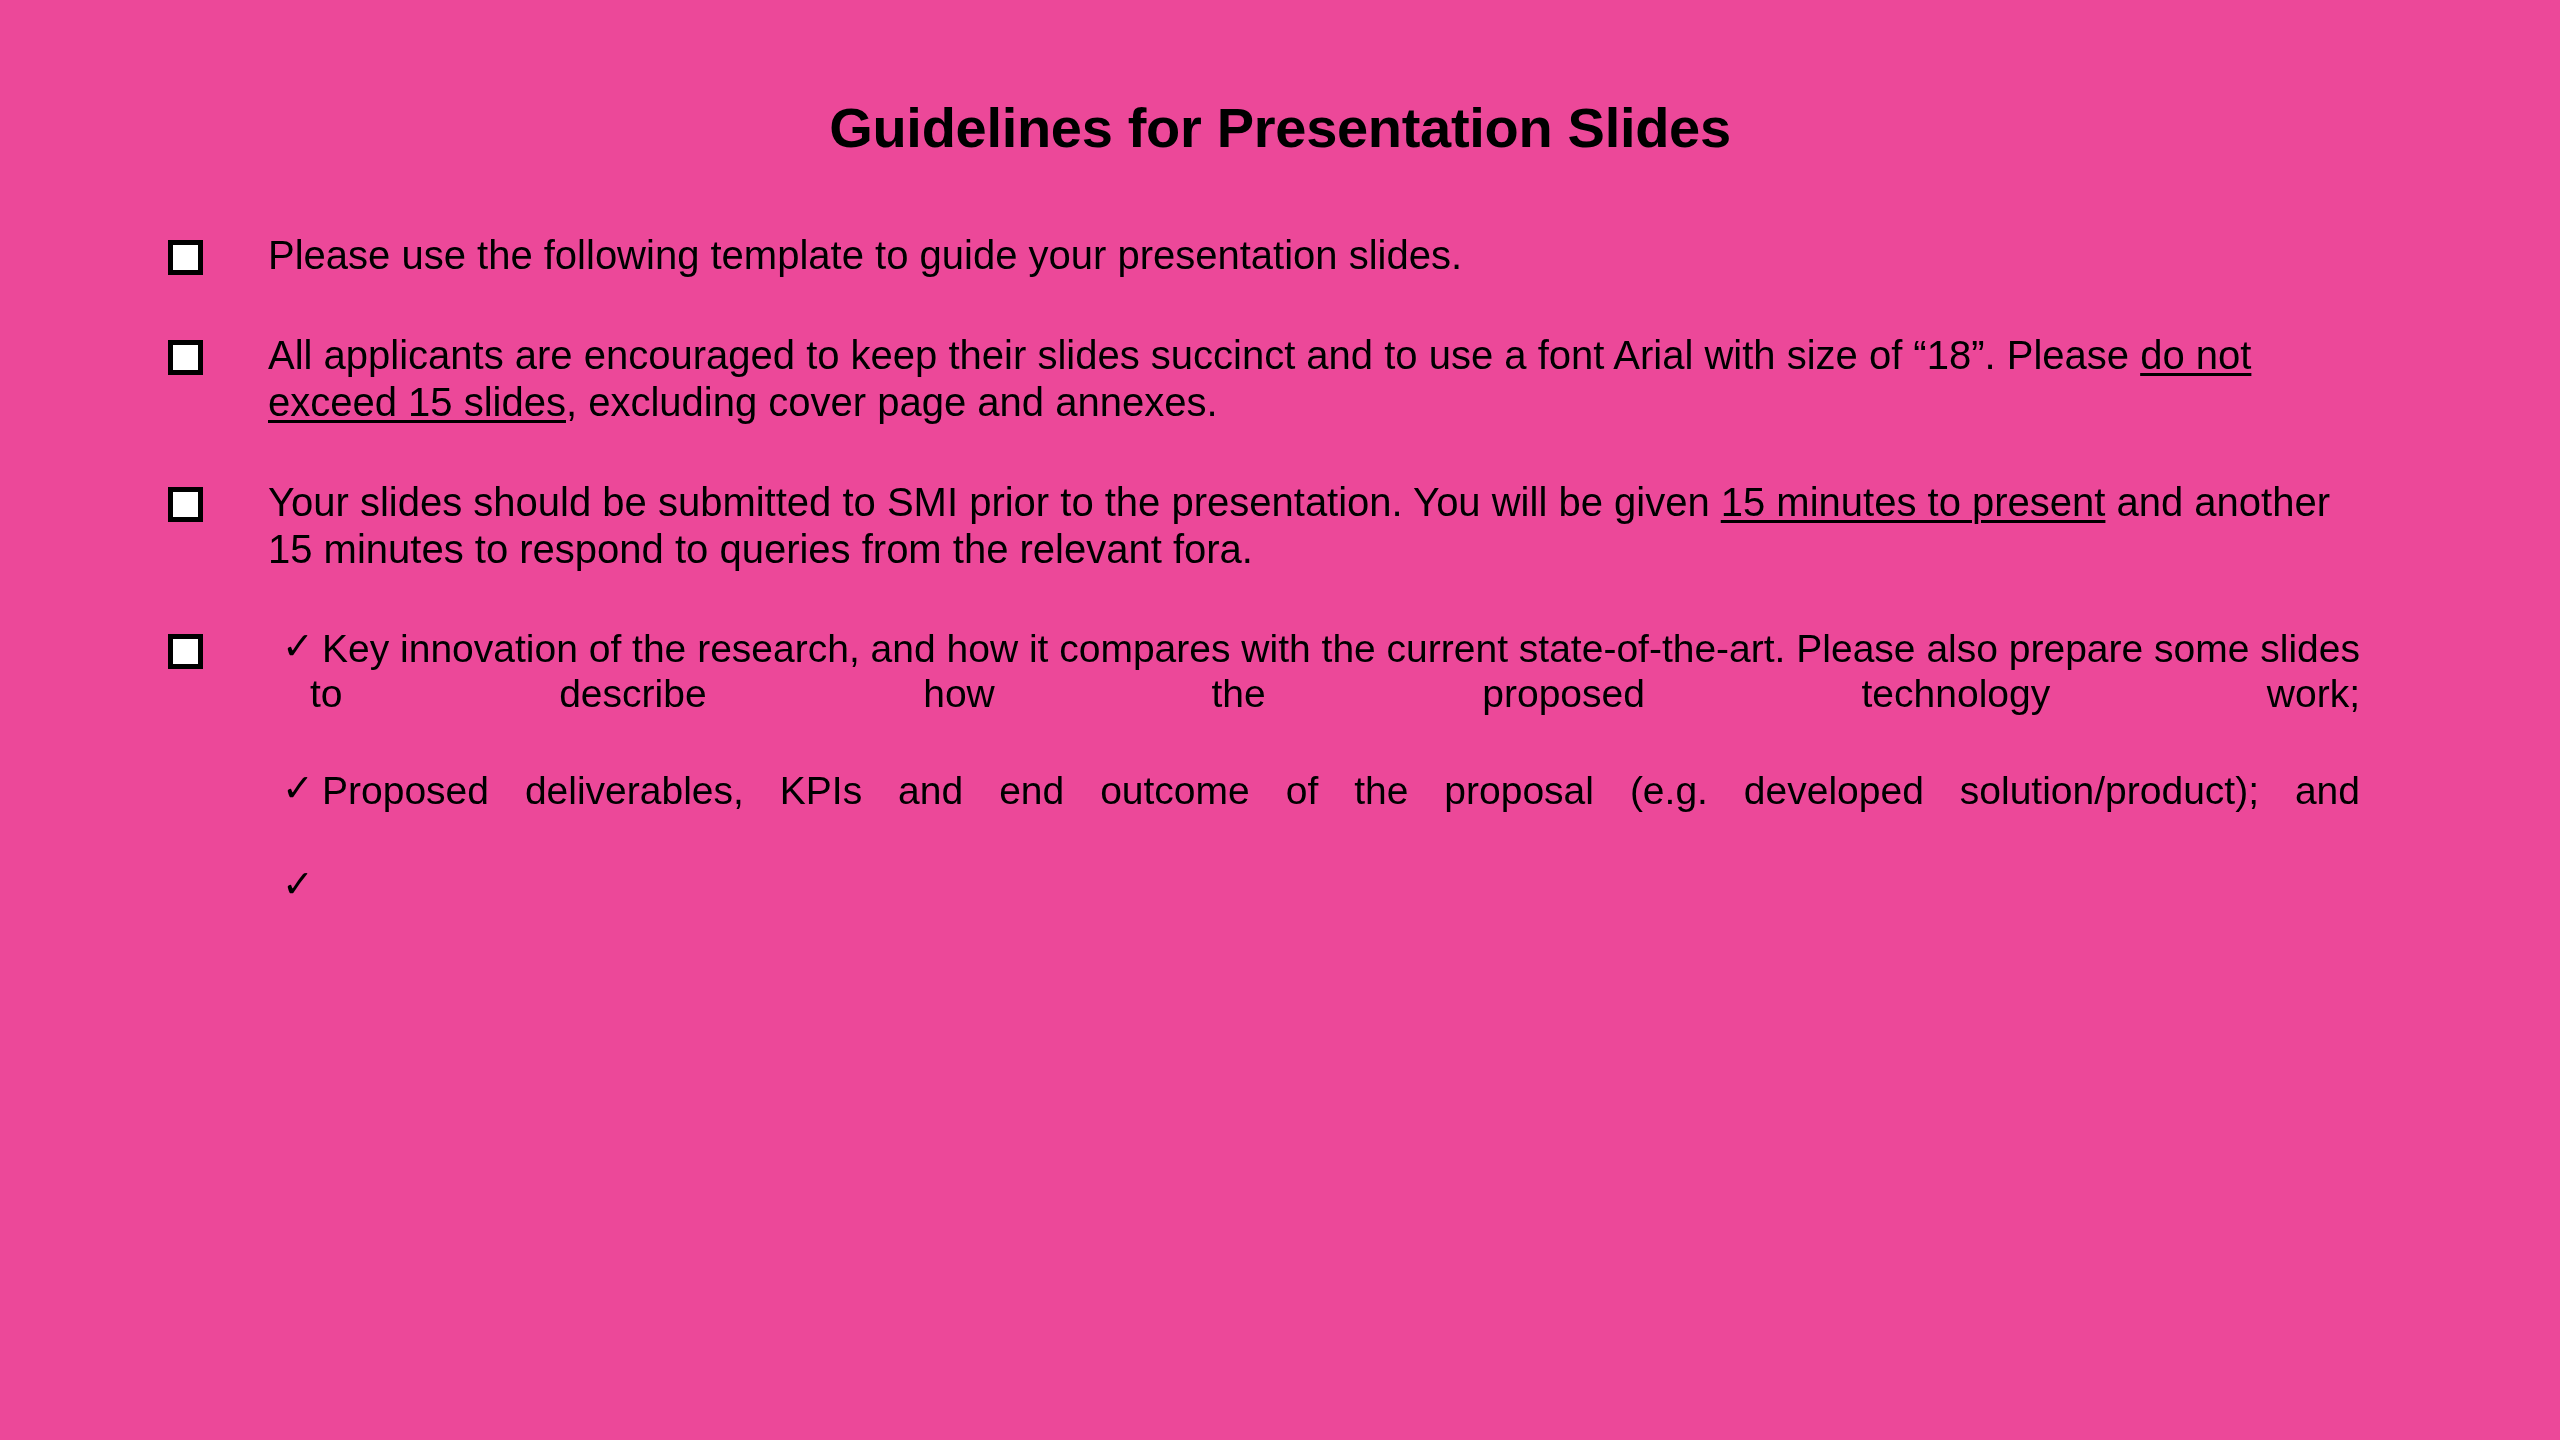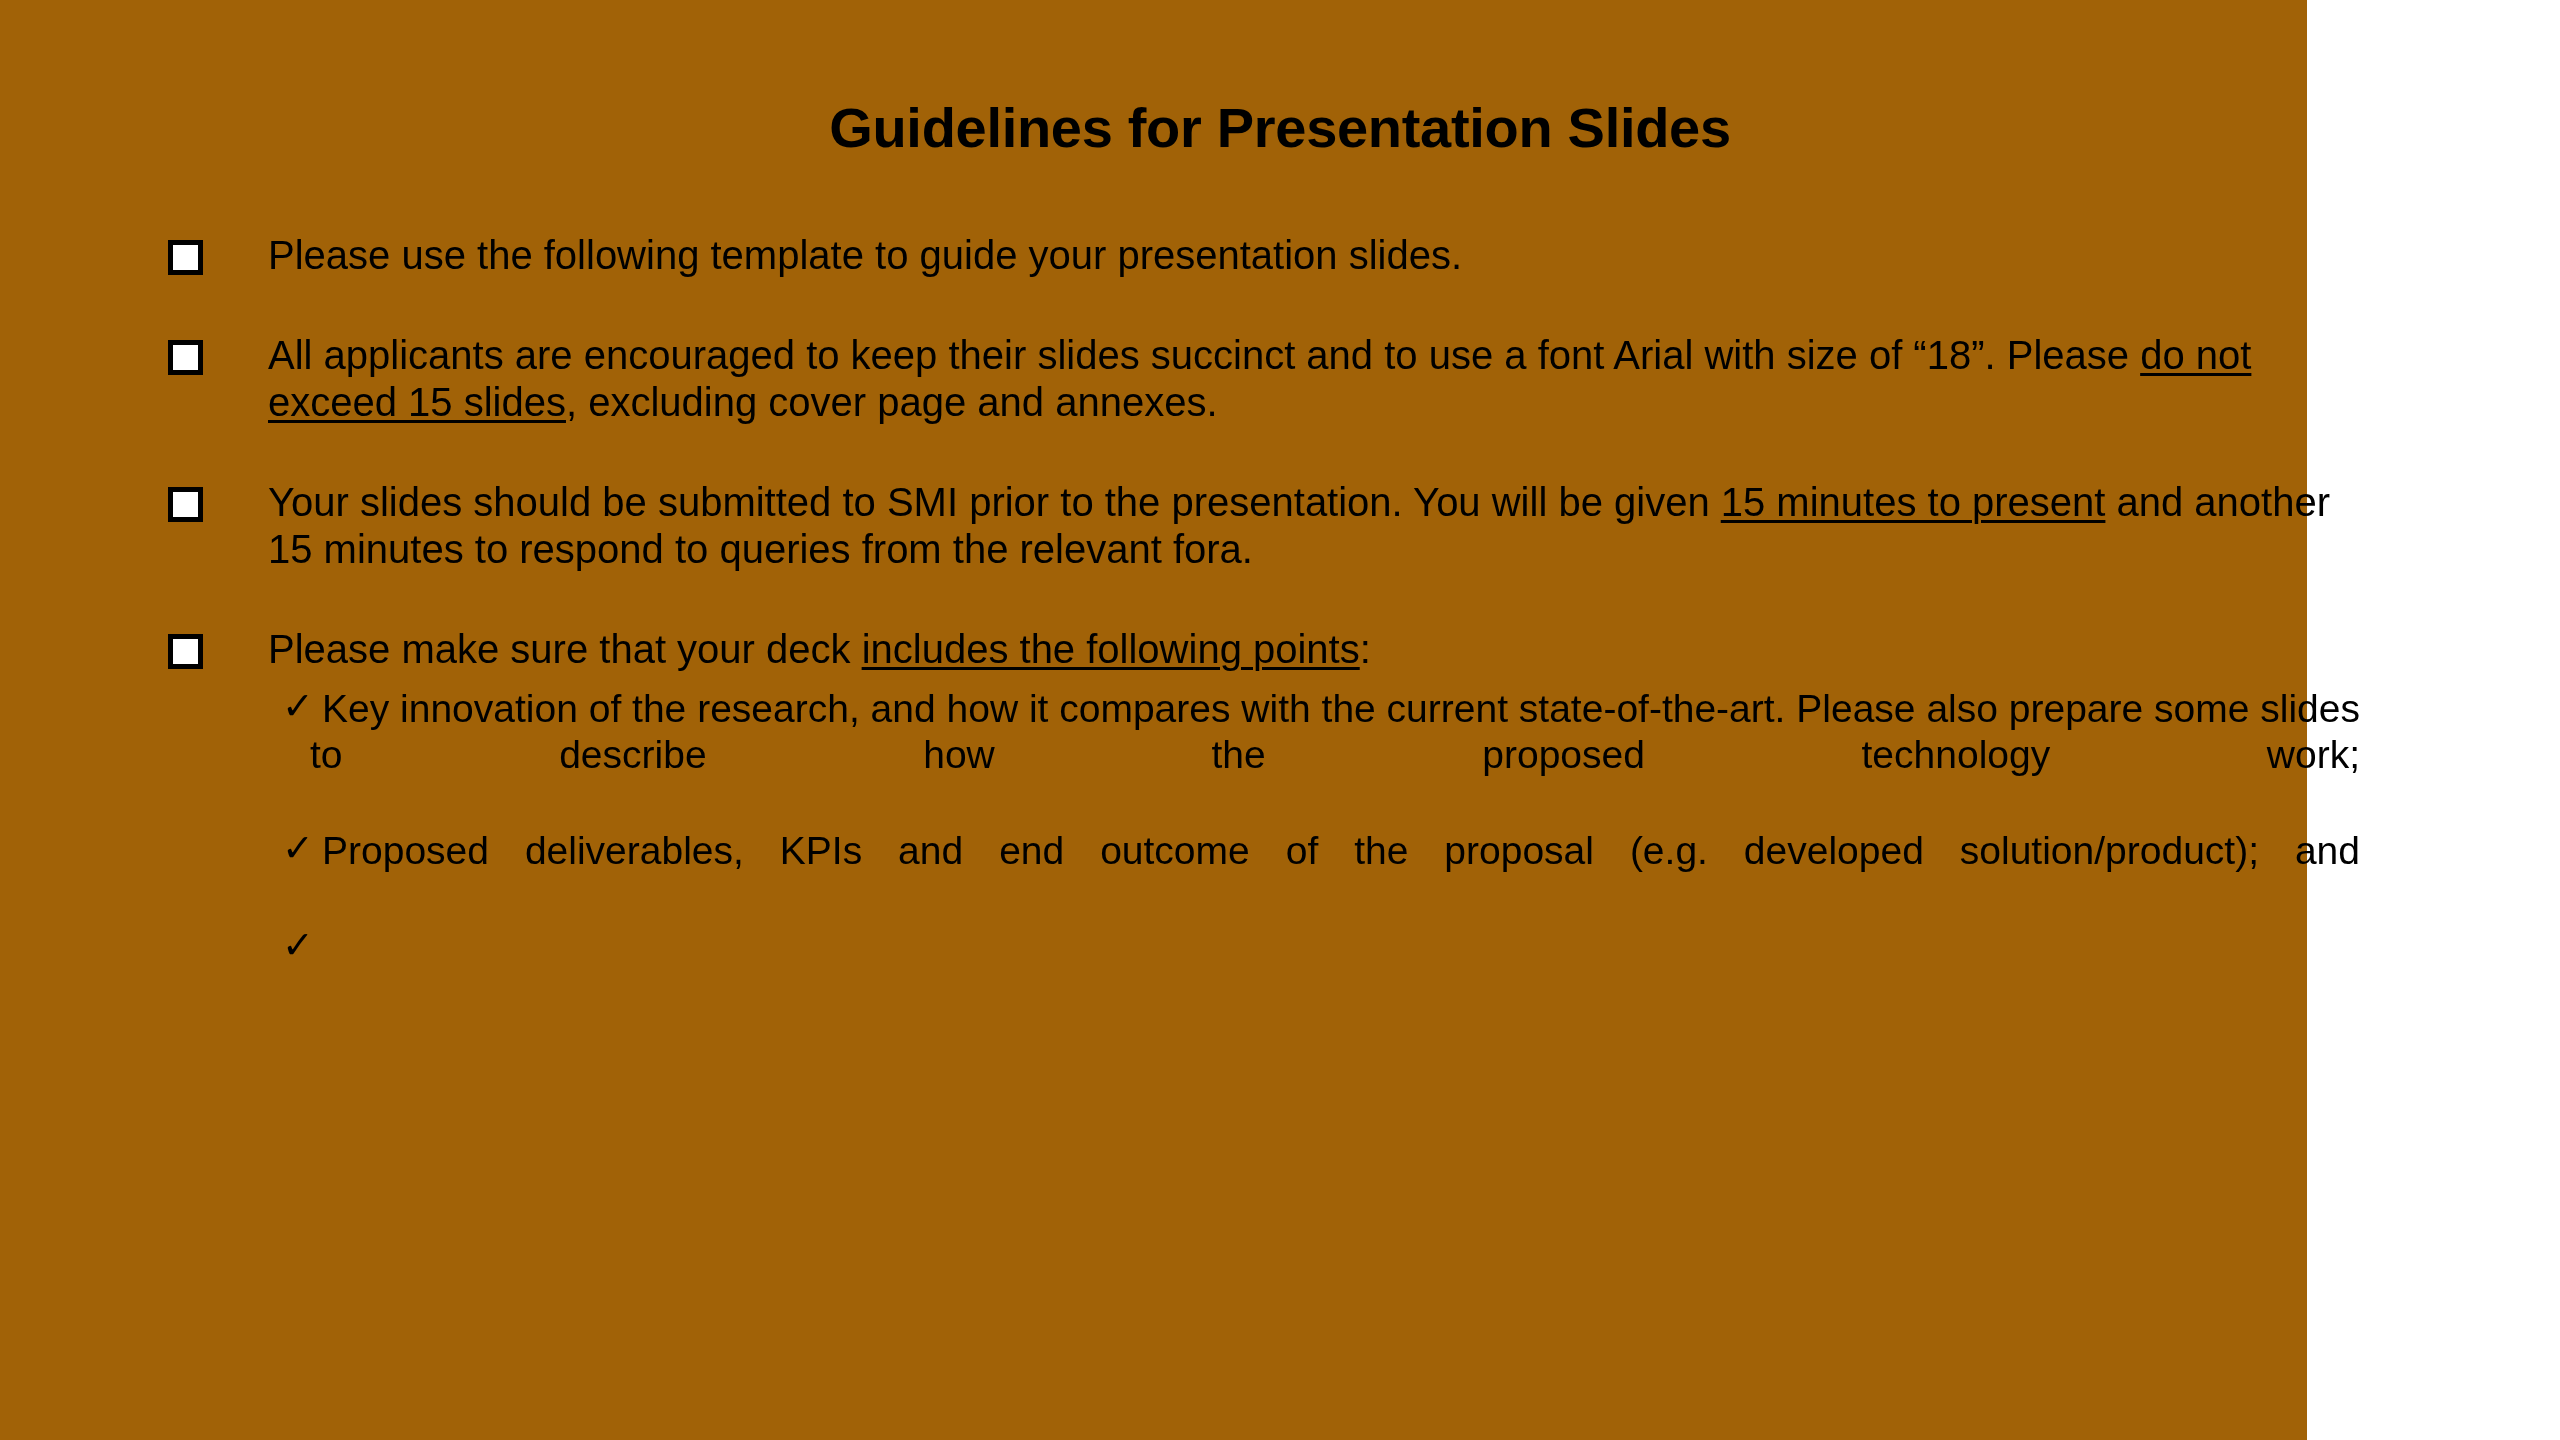--- a/index.html
+++ b/index.html
@@ -12,23 +12,23 @@
     width: 2560px;
     height: 1440px;
     overflow: hidden;
     font-family: "Liberation Sans", sans-serif;
     color: #000000;
     -webkit-font-smoothing: antialiased;
   }
 
   .slide {
     position: relative;
-    width: 2307px;
+    width: 2560px;
     height: 1440px;
-    background: #a16207;
+    background: #ec4899;
     box-sizing: border-box;
   }
 
   
   .slide-title {
     position: absolute;
     top: 58px;
     left: 0;
     width: 2560px;
     text-align: center;
@@ -160,21 +160,20 @@
           <span class="sq-shadow"></span>
           <span class="sq-face"></span>
         </span>
         <p class="bullet-text" style="margin: 0px;"><span>Your slides should be submitted to SMI prior to the presentation.  You will be given </span><span class="u">15 minutes to present</span><span> and another 15 minutes to respond to queries from the relevant fora.</span></p>
       </div>
       <div class="bullet-block">
         <span class="bullet-marker">
           <span class="sq-shadow"></span>
           <span class="sq-face"></span>
         </span>
-        <p class="bullet-text" style="margin: 0px;"><span>Please make sure that your deck </span><span class="u">includes the following points</span><span>:</span></p>
         <div class="sub-list">
           <p class="sub-item" style="margin: 0px 0px 6px;"><span class="sub-marker">✓</span><span class="text-run">Key innovation of the research, and how it compares with the current state-of-the-art. Please also prepare some slides to describe how the proposed technology work;</span></p>
           <p class="sub-item" style="margin: 0px 0px 6px;"><span class="sub-marker">✓</span><span class="text-run">Proposed deliverables, KPIs and end outcome of the proposal (e.g. developed solution/product); and</span></p>
           <p class="sub-item" style="margin: 0px 0px 6px;"><span class="sub-marker">✓</span></p>
         </div>
       </div>
     </div>
 
 </div>
 

